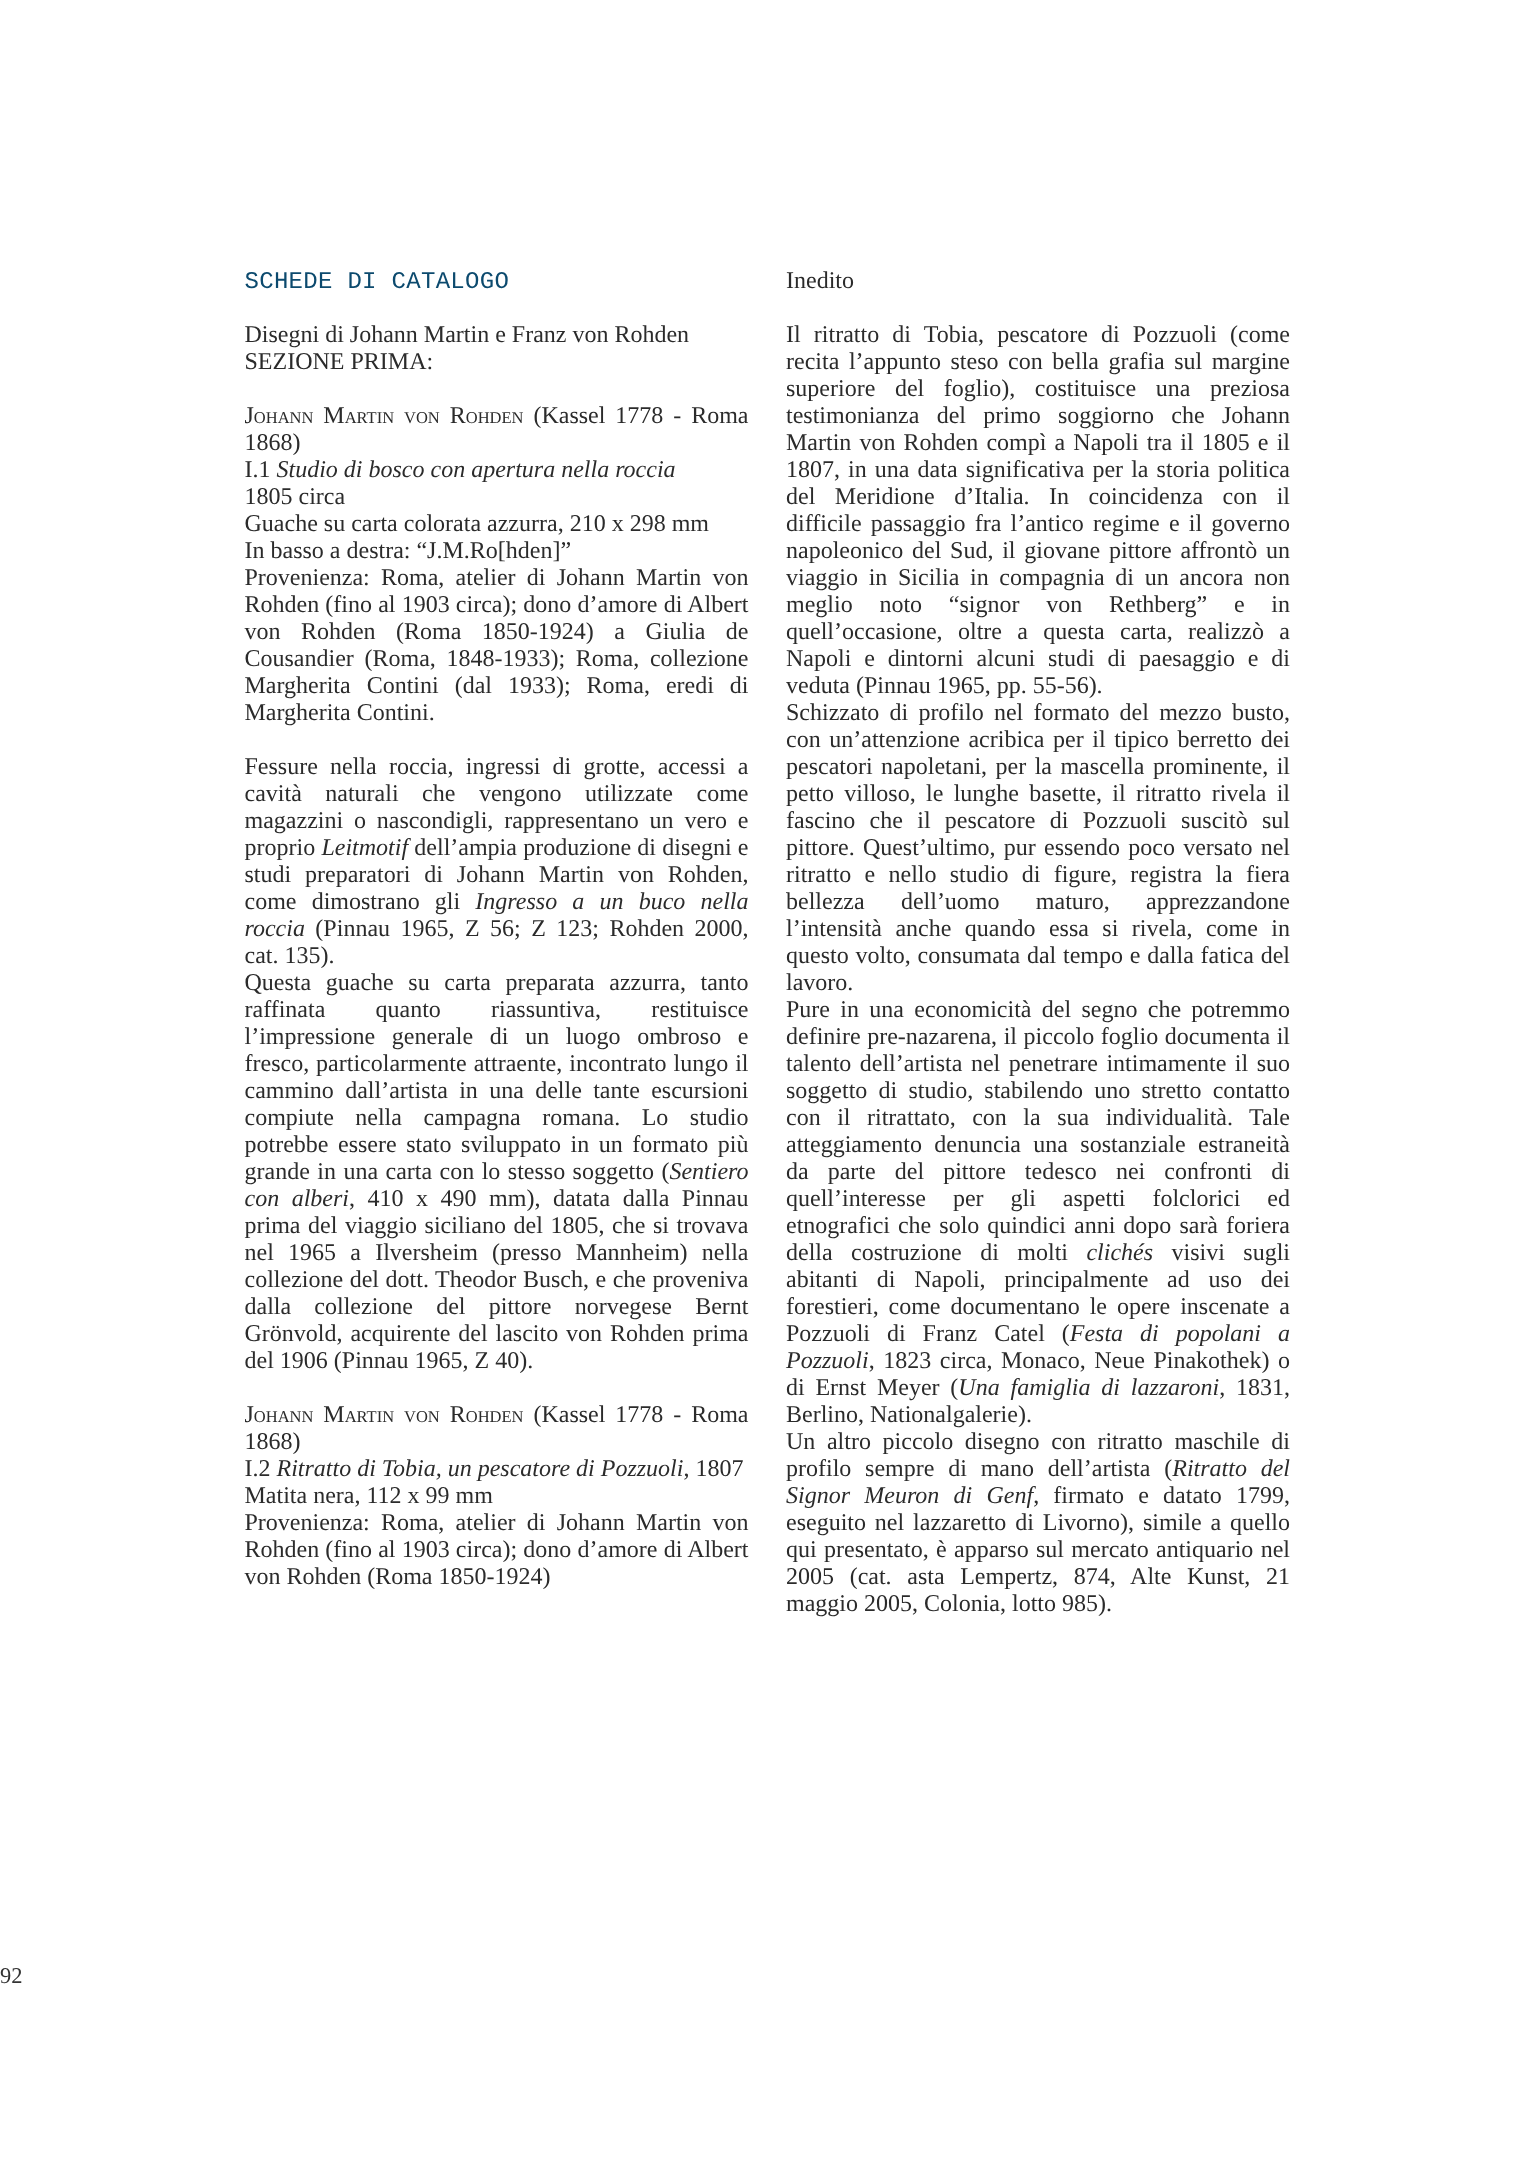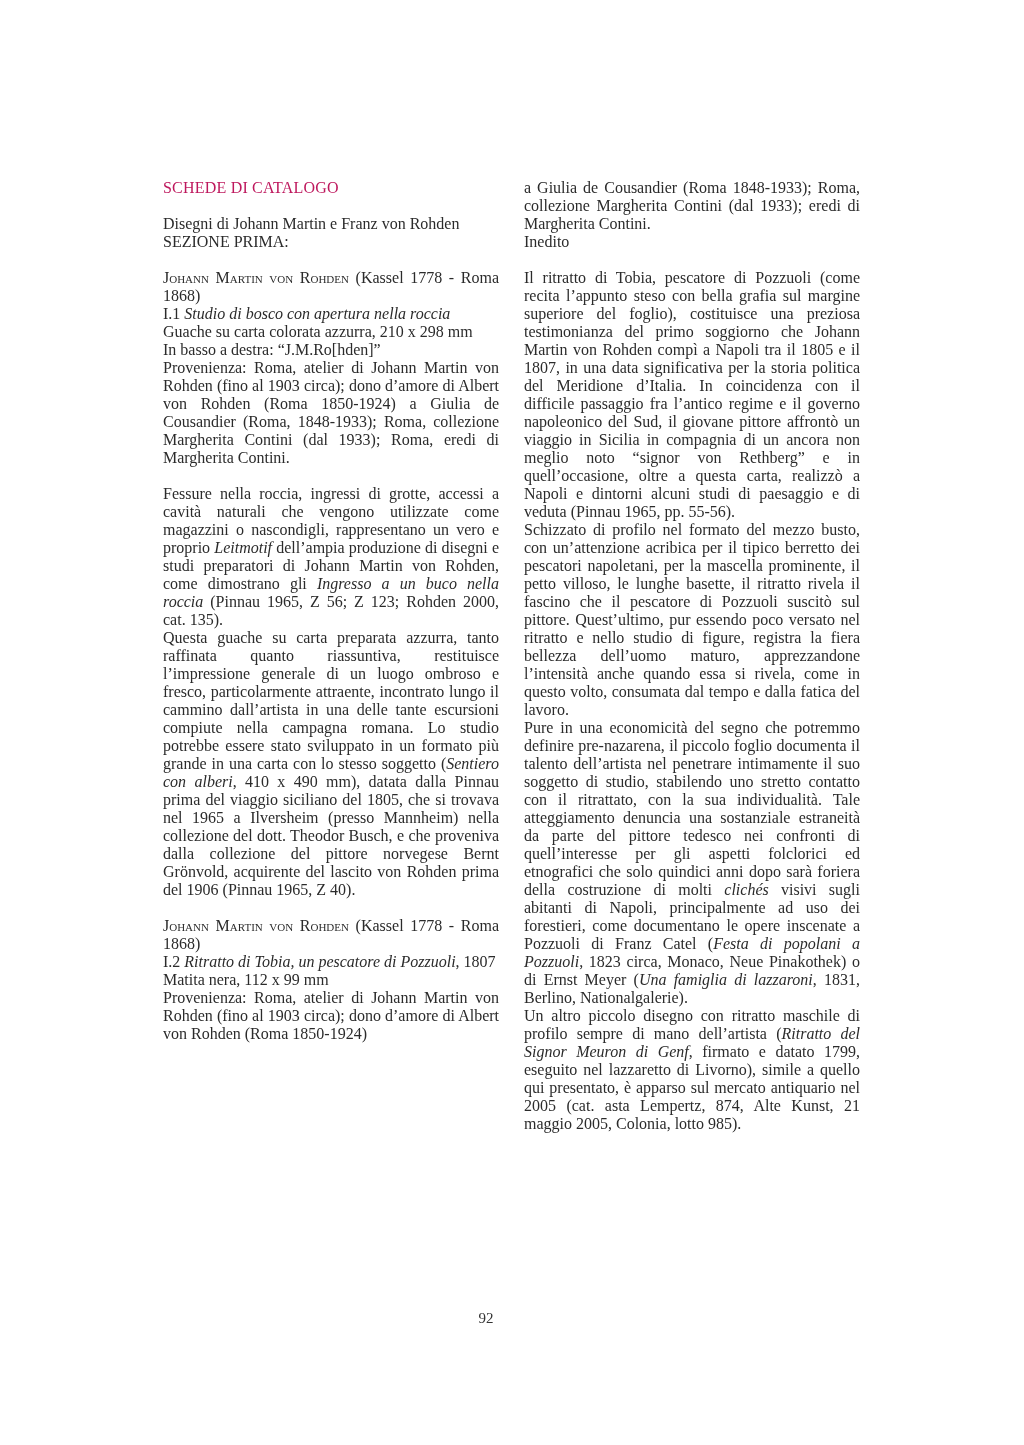--- a/index.html
+++ b/index.html
@@ -10,42 +10,43 @@
   }
   .col {
     position: absolute; top: 179px; width: 336px;
     font-size: 16px; line-height: 18px;
     text-align: justify; hyphens: manual;
   }
   .col.left { left: 163px; }
   .col.right { left: 524px; }
   .col p { margin: 0; }
   .gap { height: 18px; }
-  .title { color: #be185d; letter-spacing: 0.2px; }
+  .title { color: #0c4a6e; letter-spacing: 0.2px; font-family: Liberation Mono, monospace; }
   .sc { font-variant: small-caps; }
   .nojust { text-align: left; }
   i { }
   .page-number {
     position: absolute; top: 1310px; left: 0; width: 972px;
-    text-align: center; font-size: 15px; color: #333;
+    text-align: left; font-size: 15px; color: #333;
   }
 </style>
 </head>
 <body>
 
 <div class="col left">
   <p class="title nojust">SCHEDE DI CATALOGO</p>
   <div class="gap"></div>
   <p class="nojust">Disegni di Johann Martin e Franz von Rohden</p>
   <p class="nojust">SEZIONE PRIMA:</p>
   <div class="gap"></div>
 
   <div>
     <p><span class="sc">Johann Martin von Rohden</span><span> (Kassel 1778 - Roma 1868)</span></p>
     <p class="nojust"><span>I.1 </span><i>Studio di bosco con apertura nella roccia</i></p>
+    <p class="nojust">1805 circa</p>
     <p class="nojust">Guache su carta colorata azzurra, 210 x 298 mm</p>
     <p class="nojust">In basso a destra: “J.M.Ro[hden]”</p>
     <p>Provenienza: Roma, atelier di Johann Martin von Rohden (fino al 1903 circa); dono d’amore di Albert von Rohden (Roma 1850-1924) a Giulia de Cousandier (Roma, 1848-1933); Roma, collezione Margherita Contini (dal 1933); Roma, eredi di Margherita Contini.</p>
     <div class="gap"></div>
     <div>
         <p><span>Fessure nella roccia, ingressi di grotte, accessi a cavità naturali che vengono utilizzate come magazzini o nascondigli, rappresentano un vero e proprio </span><i>Leitmotif</i><span> dell’ampia produzione di disegni e studi preparatori di Johann Martin von Rohden, come dimostrano gli </span><i>Ingresso a un buco nella roccia</i><span> (Pinnau 1965, Z 56; Z 123; Rohden 2000, cat. 135).</span></p>
         <p><span>Questa guache su carta preparata azzurra, tanto raffinata quanto riassuntiva, restituisce l’impressione generale di un luogo ombroso e fresco, particolarmente attraente, incontrato lungo il cammino dall’artista in una delle tante escursioni compiute nella campagna romana. Lo studio potrebbe essere stato sviluppato in un formato più grande in una carta con lo stesso soggetto (</span><i>Sentiero con alberi</i><span>, 410 x 490 mm), datata dalla Pinnau prima del viaggio siciliano del 1805, che si trovava nel 1965 a Ilversheim (presso Mannheim) nella collezione del dott. Theodor Busch, e che proveniva dalla collezione del pittore norvegese Bernt Grönvold, acquirente del lascito von Rohden prima del 1906 (Pinnau 1965, Z 40).</span></p>
       </div>
   </div>
 
@@ -53,21 +54,20 @@
 
   <div>
     <p><span class="sc">Johann Martin von Rohden</span><span> (Kassel 1778 - Roma 1868)</span></p>
     <p><span>I.2 </span><i>Ritratto di Tobia, un pescatore di Pozzuoli</i><span>, 1807</span></p>
     <p class="nojust">Matita nera, 112 x 99 mm</p>
     <p>Provenienza: Roma, atelier di Johann Martin von Rohden (fino al 1903 circa); dono d’amore di Albert von Rohden (Roma 1850-1924)</p>
   </div>
 </div>
 
 <div class="col right">
-  <p>a Giulia de Cousandier (Roma 1848-1933); Roma, collezione Margherita Contini (dal 1933); eredi di Margherita Contini.</p>
   <p class="nojust">Inedito</p>
   <div class="gap"></div>
   <div>
       <p><span>Il ritratto di Tobia, pescatore di Pozzuoli (come recita l’appunto steso con bella grafia sul margine superiore del foglio), costituisce una preziosa testimonianza del primo soggiorno che Johann Martin von Rohden compì a Napoli tra il 1805 e il 1807, in una data significativa per la storia politica del Meridione d’Italia. In coincidenza con il difficile passaggio fra l’antico regime e il governo napoleonico del Sud, il giovane pittore affrontò un viaggio in Sicilia in compagnia di un ancora non meglio noto “signor von Rethberg” e in quell’occasione, oltre a questa carta, realizzò a Napoli e dintorni alcuni studi di paesaggio e di veduta (Pinnau 1965, pp. 55-56).</span></p>
       <p><span>Schizzato di profilo nel formato del mezzo busto, con un’attenzione acribica per il tipico berretto dei pescatori napoletani, per la mascella prominente, il petto villoso, le lunghe basette, il ritratto rivela il fascino che il pescatore di Pozzuoli suscitò sul pittore. Quest’ultimo, pur essendo poco versato nel ritratto e nello studio di figure, registra la fiera bellezza dell’uomo maturo, apprezzandone l’intensità anche quando essa si rivela, come in questo volto, consumata dal tempo e dalla fatica del lavoro.</span></p>
       <p><span>Pure in una economicità del segno che potremmo definire pre-nazarena, il piccolo foglio documenta il talento dell’artista nel penetrare intimamente il suo soggetto di studio, stabilendo uno stretto contatto con il ritrattato, con la sua individualità. Tale atteggiamento denuncia una sostanziale estraneità da parte del pittore tedesco nei confronti di quell’interesse per gli aspetti folclorici ed etnografici che solo quindici anni dopo sarà foriera della costruzione di molti </span><i>clichés</i><span> visivi sugli abitanti di Napoli, principalmente ad uso dei forestieri, come documentano le opere inscenate a Pozzuoli di Franz Catel (</span><i>Festa di popolani a Pozzuoli</i><span>, 1823 circa, Monaco, Neue Pinakothek) o di Ernst Meyer (</span><i>Una famiglia di lazzaroni</i><span>, 1831, Berlino, Nationalgalerie).</span></p>
       <p><span>Un altro piccolo disegno con ritratto maschile di profilo sempre di mano dell’artista (</span><i>Ritratto del Signor Meuron di Genf</i><span>, firmato e datato 1799, eseguito nel lazzaretto di Livorno), simile a quello qui presentato, è apparso sul mercato antiquario nel 2005 (cat. asta Lempertz, 874, Alte Kunst, 21 maggio 2005, Colonia, lotto 985).</span></p>
     </div>
 </div>
 

